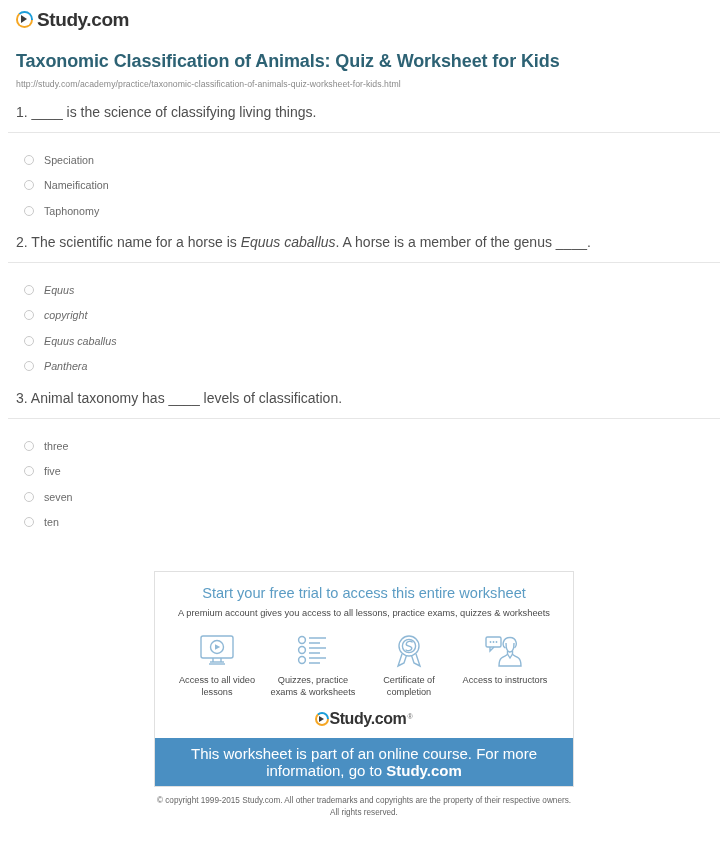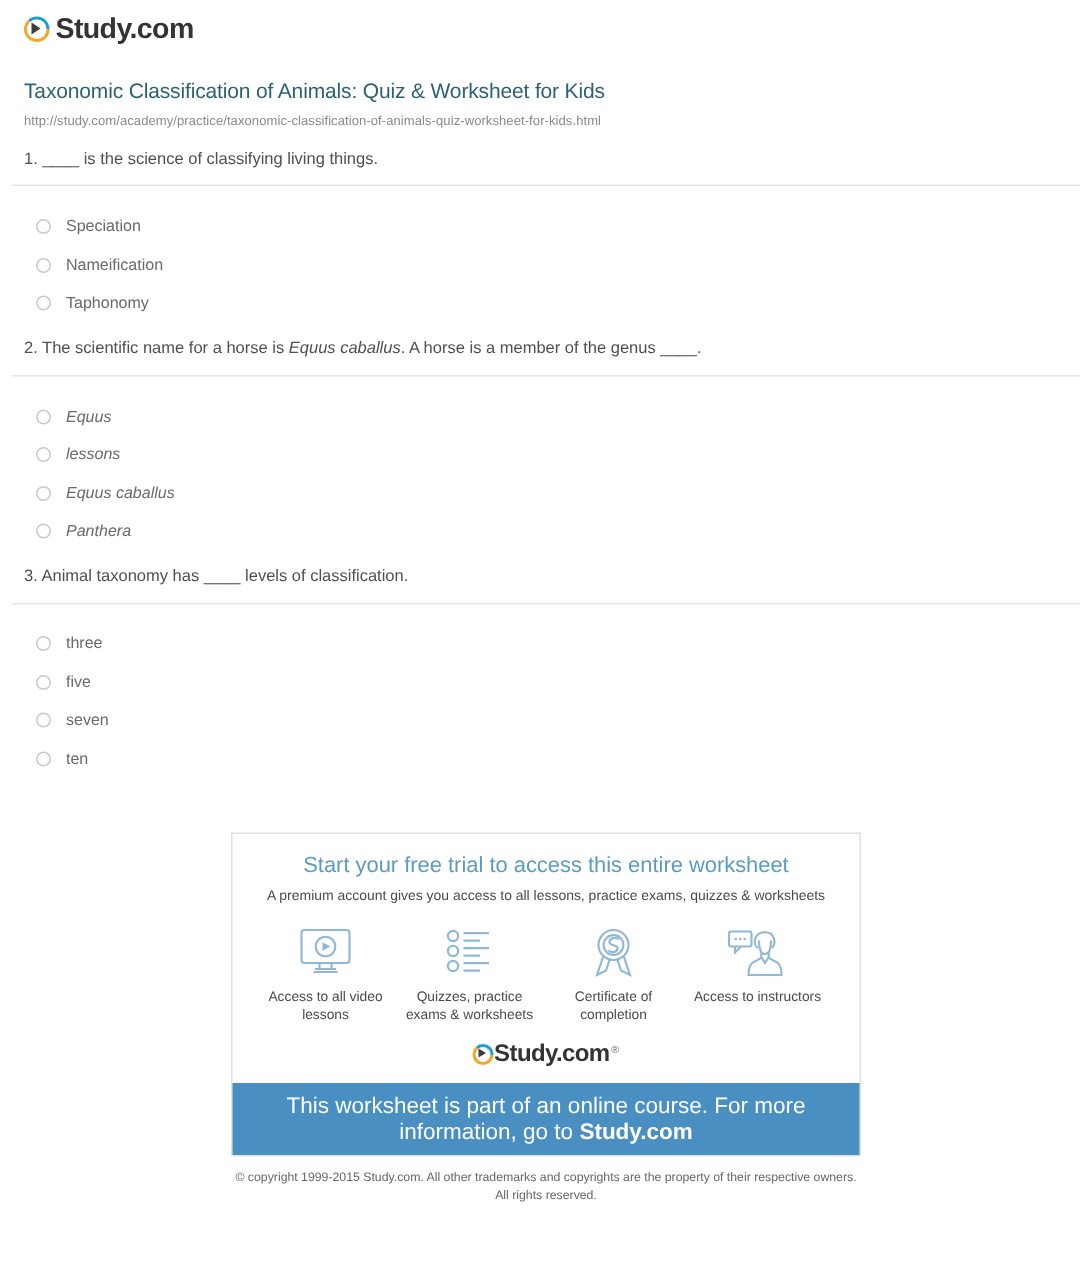--- a/index.html
+++ b/index.html
@@ -69,41 +69,41 @@
     letter-spacing: -0.4px;
     line-height: 1;
   }
 
   
   .title-block {
     padding: 14px 8px 0 8px;
   }
   h1.worksheet-title {
     margin: 0;
-    font-size: 14px;
+    font-size: 18px;
     line-height: 1.33;
-    font-weight: normal;
+    font-weight: bold;
     color: #2d6274;
     letter-spacing: -0.1px;
     max-width: 560px;
   }
   .worksheet-url {
     margin-top: 5px;
     font-size: 8.7px;
     color: #8a8a8a;
     letter-spacing: 0.05px;
   }
 
   
   .quiz {
     margin-top: 14px;
   }
   .question-block { }
   .question-text {
-    font-size: 11px;
+    font-size: 14px;
     color: #4f4f4f;
     padding: 0 8px 10px 8px;
     line-height: 1.35;
   }
   .question-text em { font-style: italic; }
   .rule {
     height: 1px;
     background: #e6e6e6;
     margin: 0 0 0 0;
     width: 100%;
@@ -273,21 +273,21 @@
         <span>The scientific name for a horse is </span><em>Equus caballus</em><span>. A horse is a member of the genus ____.</span>
       </div>
       <div class="rule"></div>
       <div class="options italic">
         <div class="option-row">
           <span class="radio"></span>
           <span class="option-label">Equus</span>
         </div>
         <div class="option-row">
           <span class="radio"></span>
-          <span class="option-label">lessons</span>
+          <span class="option-label">copyright</span>
         </div>
         <div class="option-row">
           <span class="radio"></span>
           <span class="option-label">Equus caballus</span>
         </div>
         <div class="option-row">
           <span class="radio"></span>
           <span class="option-label">Panthera</span>
         </div>
       </div>

